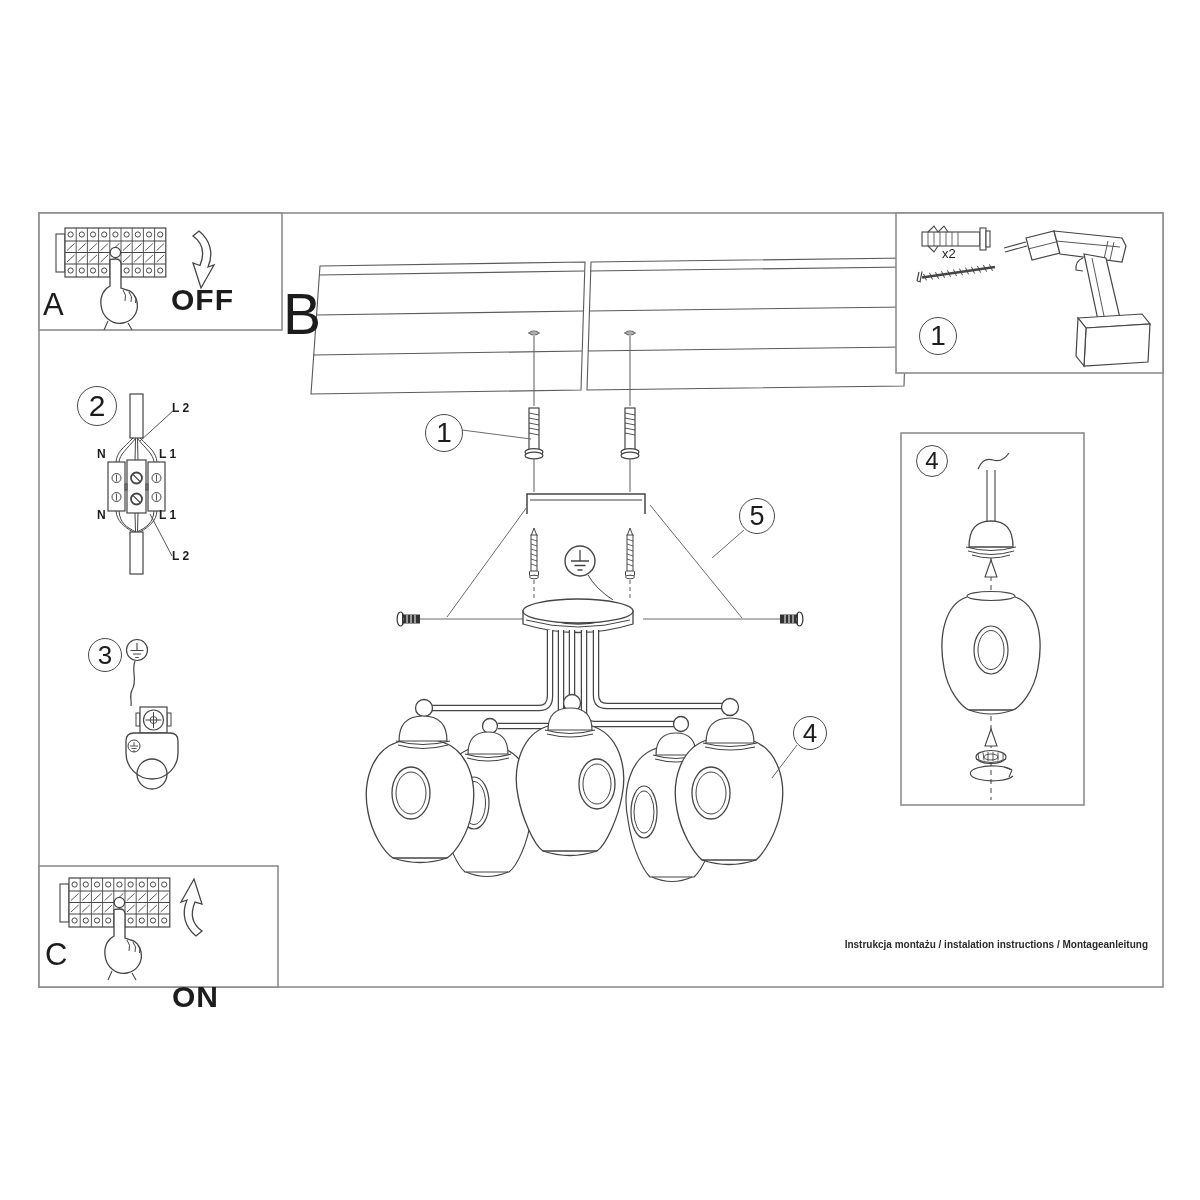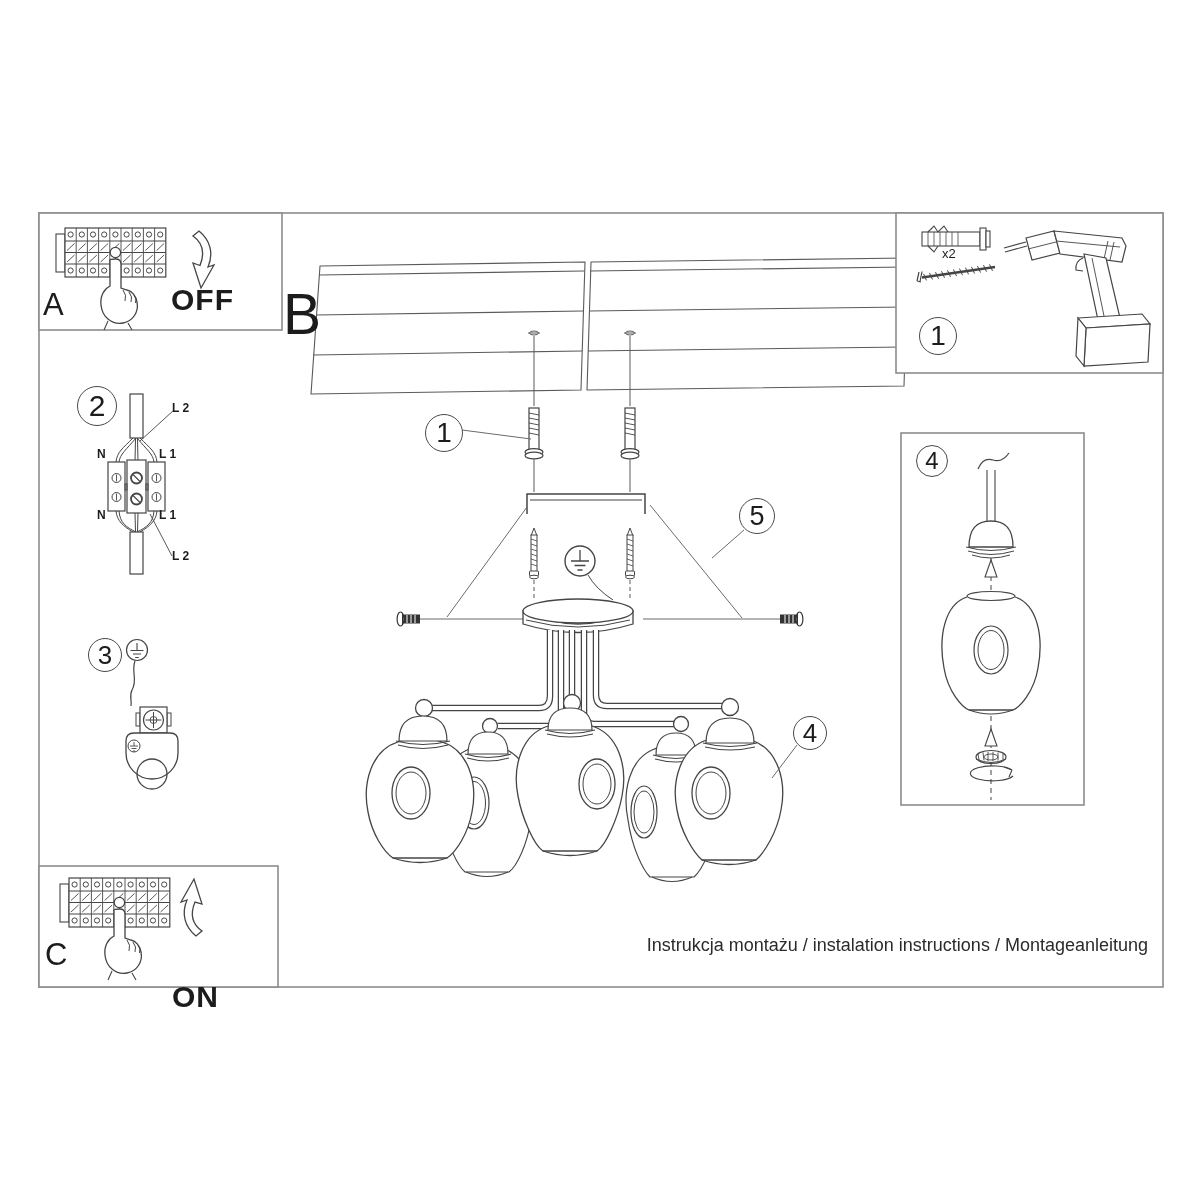--- a/index.html
+++ b/index.html
@@ -7,21 +7,21 @@
          font-family:"Liberation Sans",sans-serif;color:#1c1c1c;}
   .sheet svg{position:absolute;left:0;top:0;}
   .lbl{position:absolute;white-space:nowrap;line-height:1;}
   .letter{font-size:31px;}
   .letter-b{font-size:57px;}
   .switch{font-size:30px;letter-spacing:1px;font-weight:bold;}
   .wire-lbl{font-size:12px;font-weight:700;}
   .qty{font-size:13px;}
   .co{position:absolute;box-sizing:border-box;border:1.6px solid #4a4a4a;border-radius:50%;
       background:#fff;display:flex;align-items:center;justify-content:center;}
-  .footer{position:absolute;right:52px;top:934px;text-align:right;font-size:18px;line-height:22px;color:#2b2b2b;}
+  .footer{position:absolute;right:52px;top:934px;text-align:right;font-size:10px;line-height:22px;color:#2b2b2b;font-weight:bold;}
 </style>
 </head>
 <body>
 
 <div class="sheet">
 
 <svg width="1200" height="1200" viewBox="0 0 1200 1200">
   <defs>
     <g id="breaker-hand">
 

